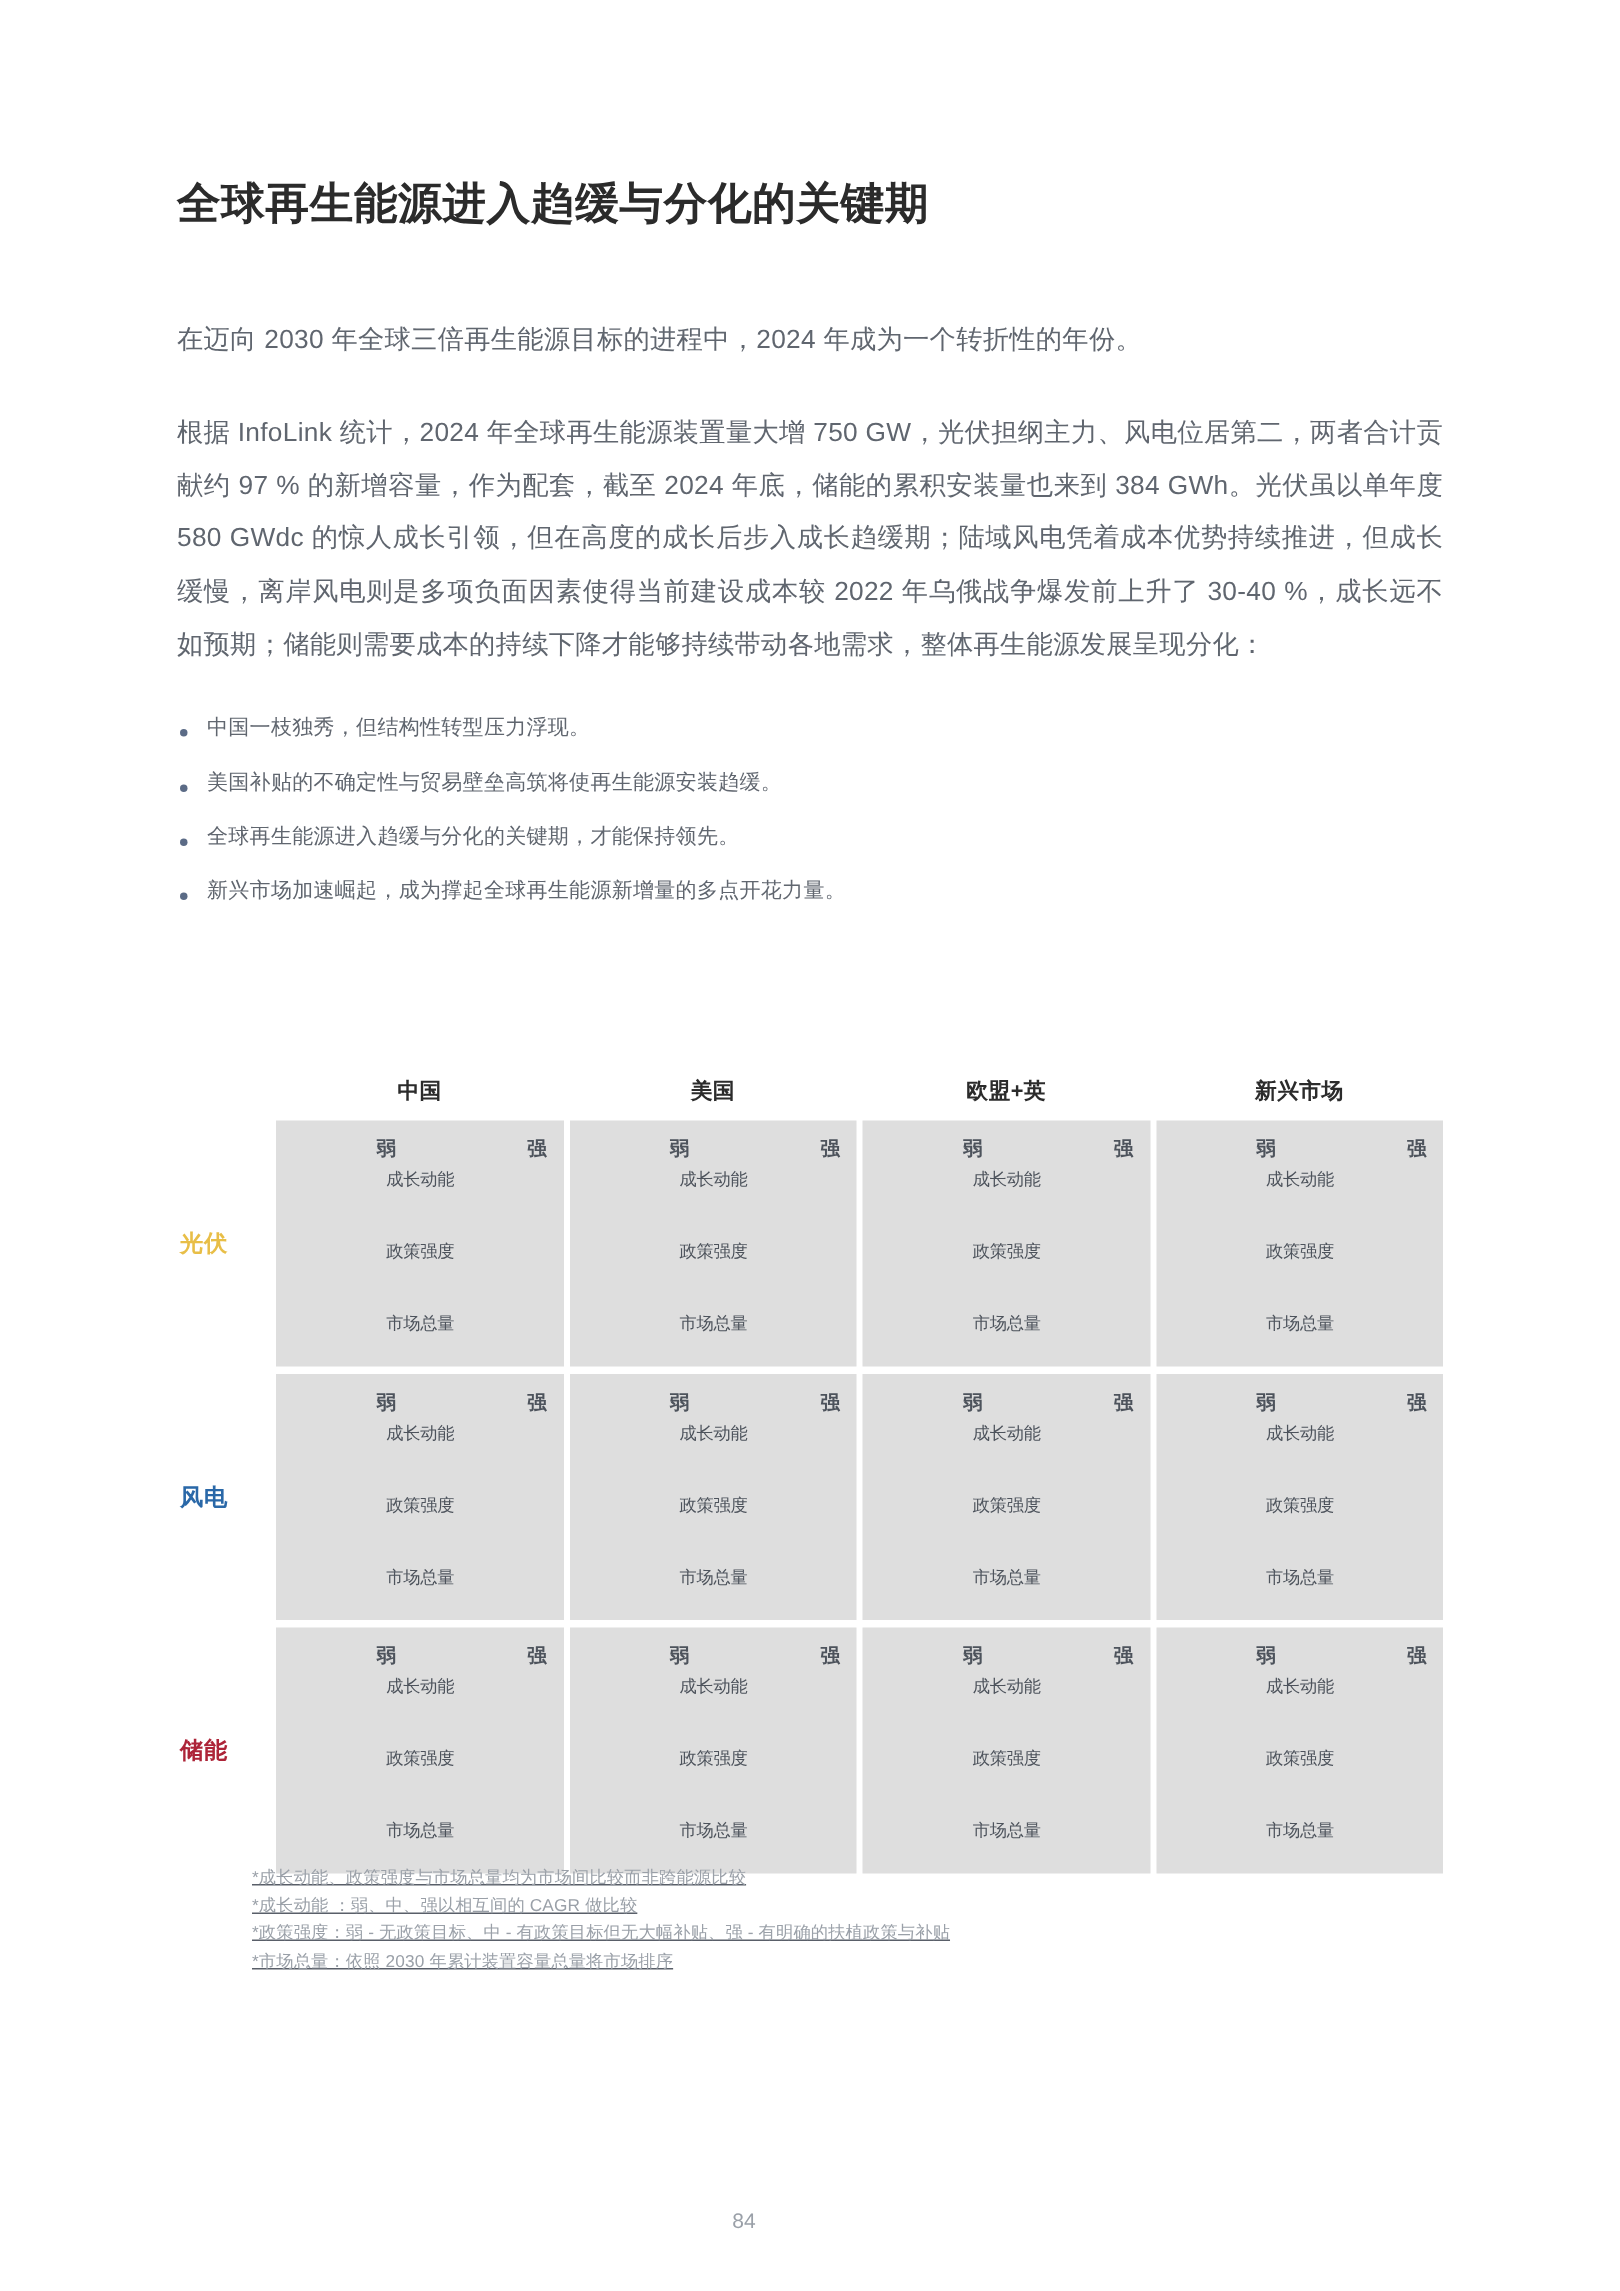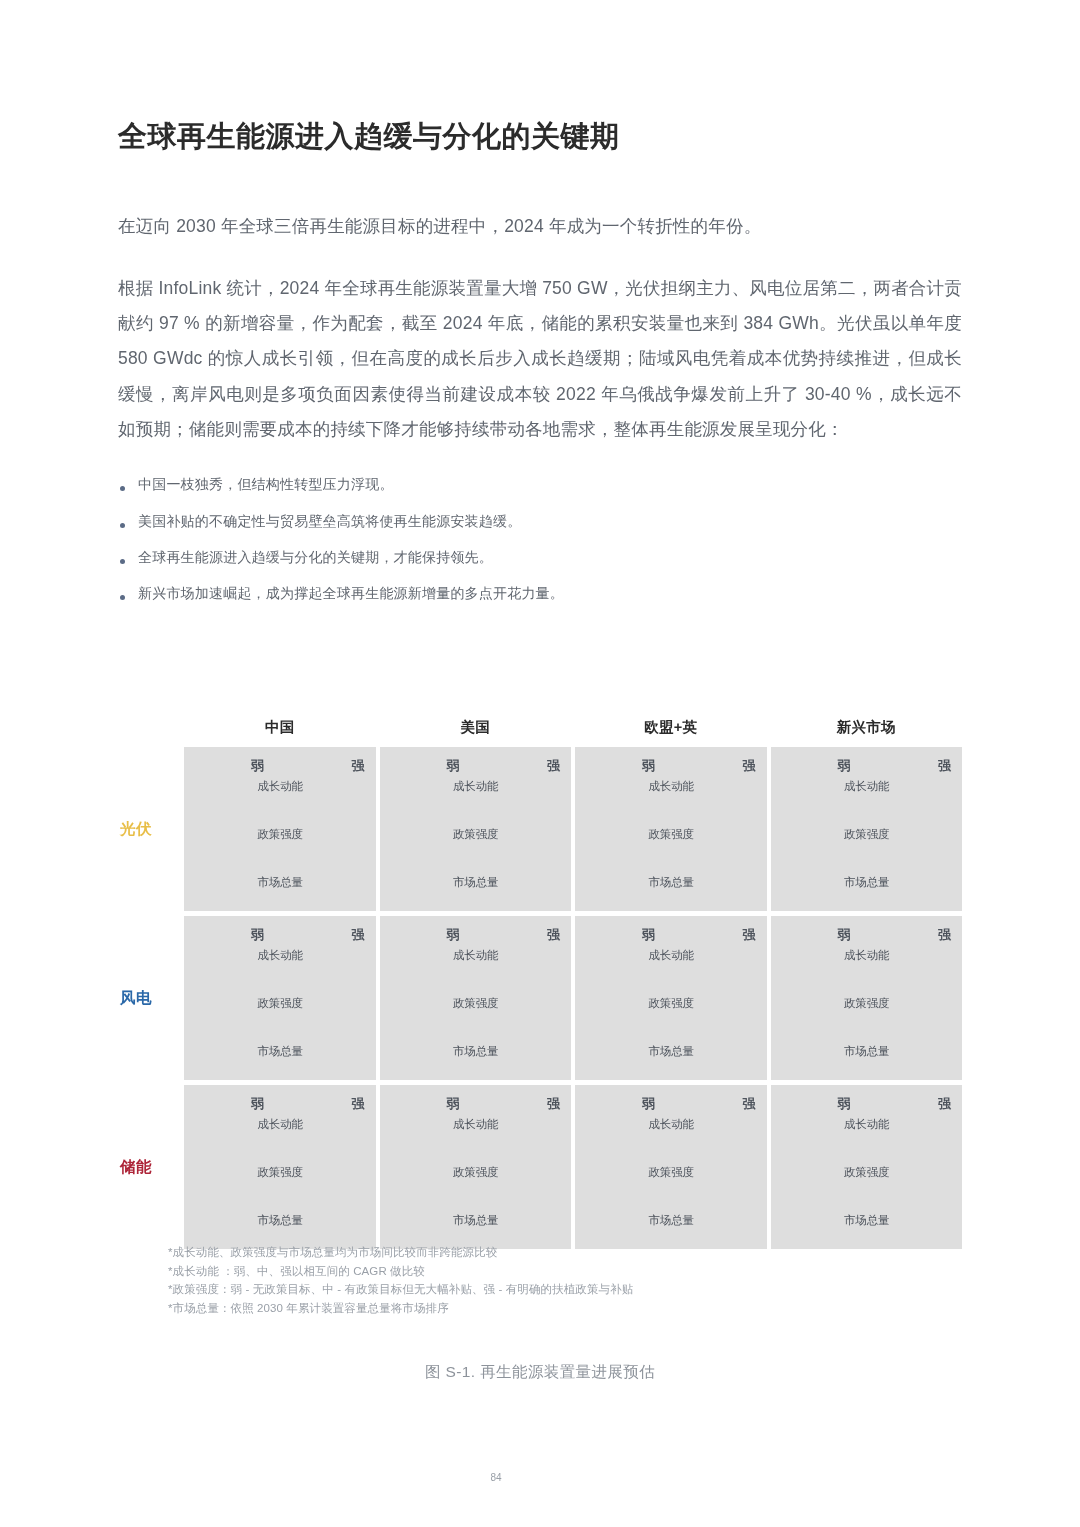--- a/index.html
+++ b/index.html
@@ -159,20 +159,21 @@
     height: 22px;
     width: 0;
   }
 
   
   .footnotes {
     position: absolute;
     left: 168px;
     top: 1243px;
     width: 700px;
+    text-decoration: underline;
   }
   .footnotes div {
     font-size: 11.5px;
     line-height: 1.62;
     color: #9aa0a8;
     letter-spacing: 0.1px;
   }
 
   
   .caption {
@@ -186,21 +187,21 @@
     letter-spacing: 0.4px;
   }
 
   
   .page-number {
     position: absolute;
     left: 0;
     top: 1472px;
     width: 992px;
     text-align: center;
-    font-size: 10px;
+    font-size: 14px;
     color: #9aa0a8;
   }
 </style>
 </head>
 <body>
 
 <div class="page">
 
   <h1 class="doc-title">全球再生能源进入趋缓与分化的关键期</h1>
 
@@ -518,17 +519,16 @@
       </div>
   </div>
 
   <div class="footnotes">
     <div>*成长动能、政策强度与市场总量均为市场间比较而非跨能源比较</div>
     <div>*成长动能 ：弱、中、强以相互间的 CAGR 做比较</div>
     <div>*政策强度：弱 - 无政策目标、中 - 有政策目标但无大幅补贴、强 - 有明确的扶植政策与补贴</div>
     <div>*市场总量：依照 2030 年累计装置容量总量将市场排序</div>
   </div>
 
-  <div class="caption">图 S-1. 再生能源装置量进展预估</div>
 
   <div class="page-number">84</div>
 
 </div>
 
 </body></html>

